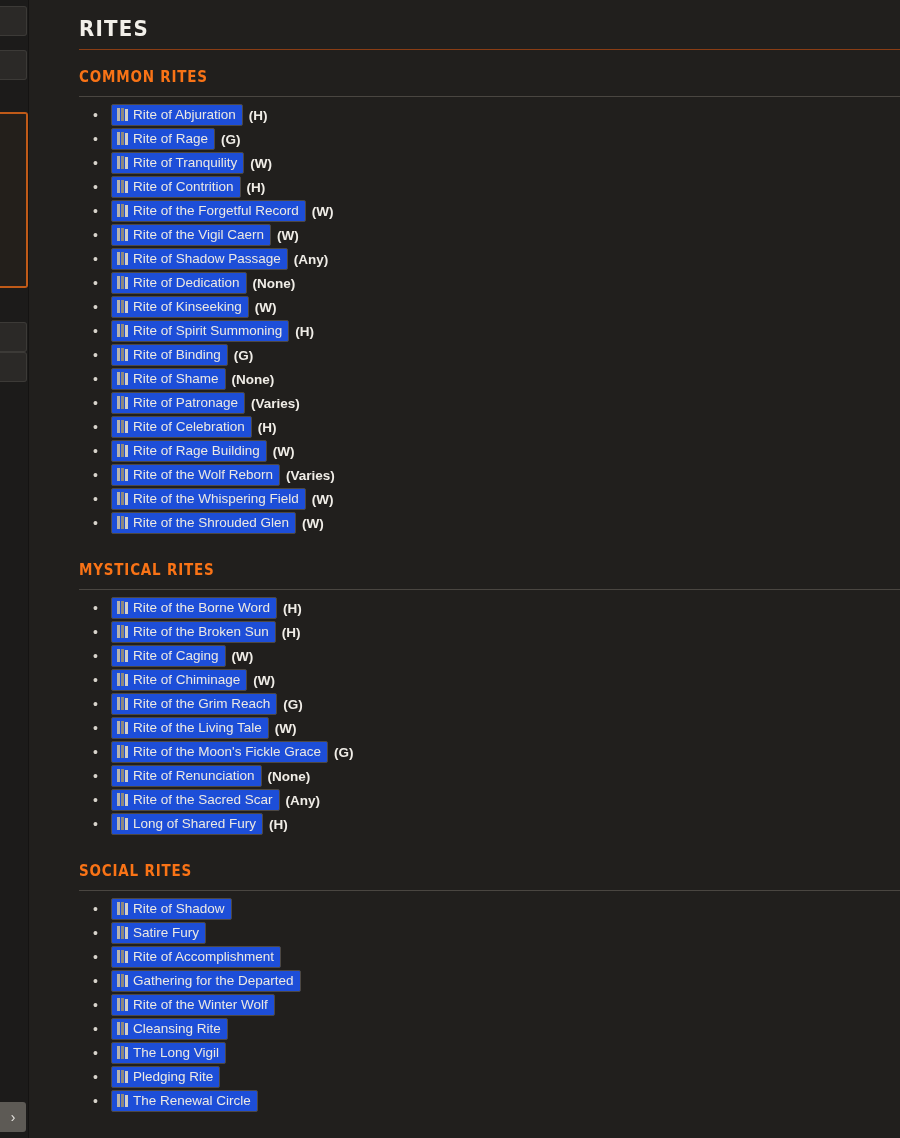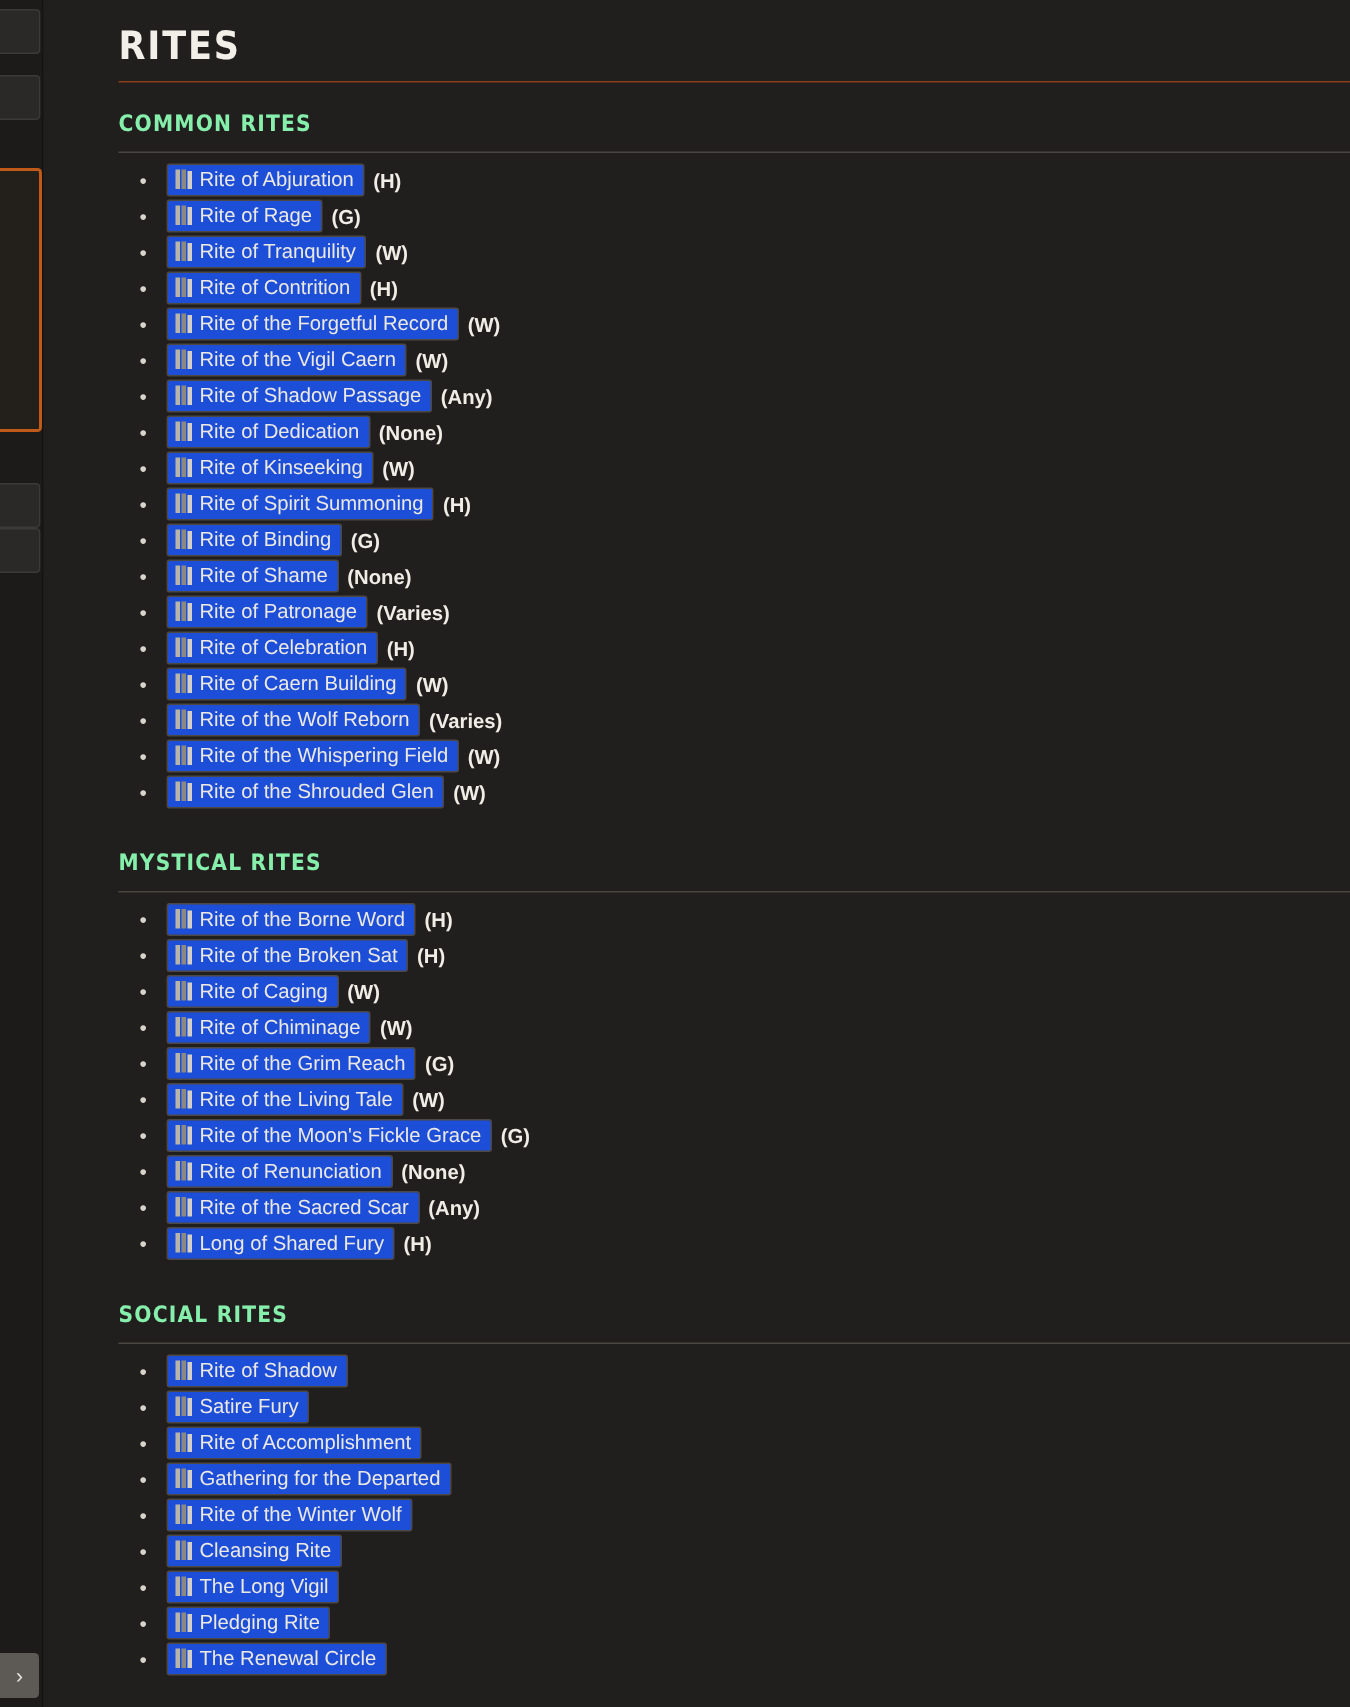--- a/index.html
+++ b/index.html
@@ -79,38 +79,38 @@
     background: #211f1d;
     overflow: hidden;
     position: relative;
     padding: 0 0 0 24px;
     box-sizing: border-box;
   }
 
   .page-title {
     color: #f2efe9;
     font-family: "DejaVu Sans Condensed", "Liberation Sans Narrow", "Liberation Sans", sans-serif;
-    font-size: 26px;
+    font-size: 22px;
     letter-spacing: 1.2px;
     font-weight: 700;
     padding: 16px 0 8px 26px;
     margin: 0;
     text-transform: uppercase;
   }
   .title-rule {
     height: 1px;
     background: #8a3d14;
     margin: 0 0 0 26px;
   }
 
   .section {
     margin: 0 0 0 26px;
   }
   .section-head {
-    color: #86efac;
+    color: #f97316;
     font-family: "DejaVu Sans Condensed", "Liberation Sans Narrow", "Liberation Sans", sans-serif;
     font-size: 15px;
     font-weight: 700;
     letter-spacing: 0.8px;
     text-transform: uppercase;
     padding: 18px 0 10px 0;
     margin: 0;
   }
   .section-rule {
     height: 1px;
@@ -356,21 +356,21 @@
               </span>
               <span class="paren">(H)</span>
             </li>
             <li>
               <span class="chip">
                 <span class="bookicon">
                   <i class="spine"></i>
                   <i class="pg1"></i>
                   <i class="pg2"></i>
                 </span>
-                <span>Rite of Caern Building</span>
+                <span>Rite of Rage Building</span>
               </span>
               <span class="paren">(W)</span>
             </li>
             <li>
               <span class="chip">
                 <span class="bookicon">
                   <i class="spine"></i>
                   <i class="pg1"></i>
                   <i class="pg2"></i>
                 </span>
@@ -417,21 +417,21 @@
               </span>
               <span class="paren">(H)</span>
             </li>
             <li>
               <span class="chip">
                 <span class="bookicon">
                   <i class="spine"></i>
                   <i class="pg1"></i>
                   <i class="pg2"></i>
                 </span>
-                <span>Rite of the Broken Sat</span>
+                <span>Rite of the Broken Sun</span>
               </span>
               <span class="paren">(H)</span>
             </li>
             <li>
               <span class="chip">
                 <span class="bookicon">
                   <i class="spine"></i>
                   <i class="pg1"></i>
                   <i class="pg2"></i>
                 </span>

